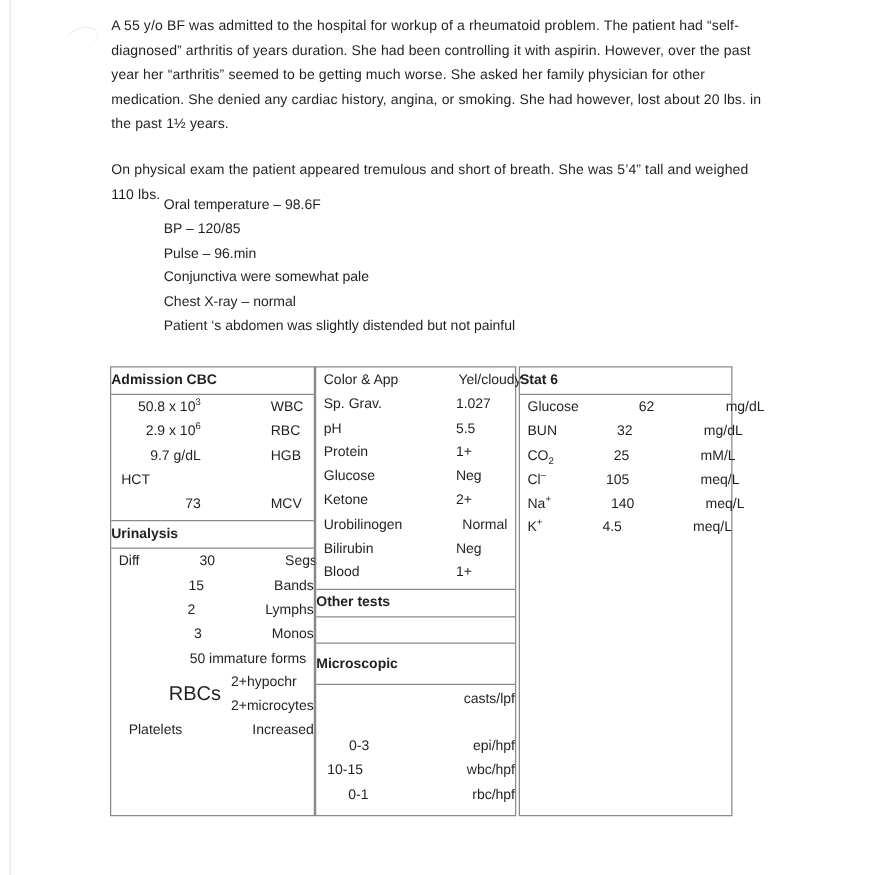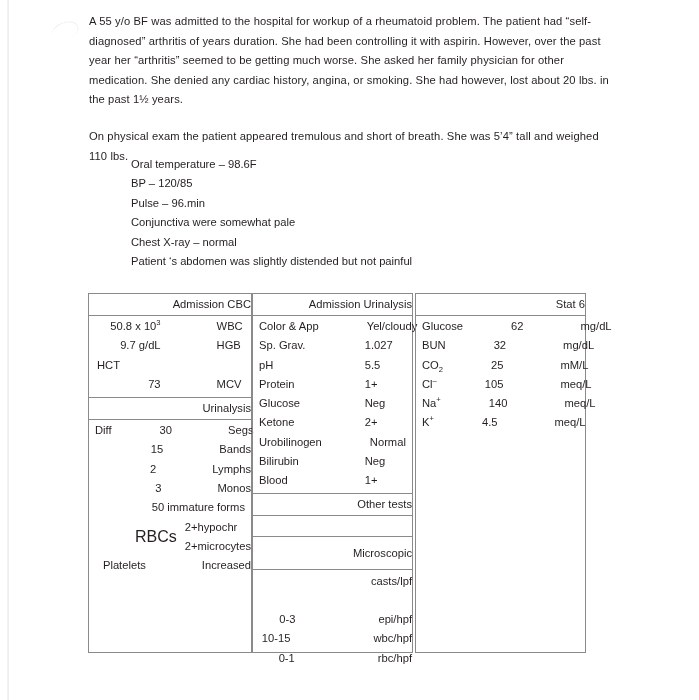--- a/index.html
+++ b/index.html
@@ -87,22 +87,22 @@
     top: 0;
     box-sizing: border-box;
     border: 1px solid #8a8a8a;
   }
   .col-cbc   { left: 0px;   width: 164px; height: 360px; }
   .col-ua    { left: 164px; width: 161px; height: 360px; border-left: 1px solid #8a8a8a; }
   .col-stat  { left: 327px; width: 171px; height: 360px; }
 
   .sec-head {
     box-sizing: border-box;
-    text-align: right;
-    font-weight: normal;
+    text-align: left;
+    font-weight: bold;
     font-size: 11.2px;
     line-height: 18px;
     padding: 1px 0 2px 0;
     border-bottom: 1px solid #8a8a8a;
   }
   .sec-head.nb { border-bottom: none; }
   .sec-head.topline { border-top: 1px solid #8a8a8a; }
 
   .rows { padding: 1px 0 0 0; }
 
@@ -178,20 +178,24 @@
   <div class="labtable">
 
     <div class="col col-cbc">
       <div class="sec-head">Admission CBC</div>
       <div class="rows">
         <div class="row">
           <span class="cbc-val"><span>50.8 x 10</span><sup>3</sup></span>
           <span class="cbc-lab">WBC</span>
         </div>
         <div class="row">
+          <span class="cbc-val"><span>2.9 x 10</span><sup>6</sup></span>
+          <span class="cbc-lab">RBC</span>
+        </div>
+        <div class="row">
           <span class="cbc-val">9.7 g/dL</span>
           <span class="cbc-lab">HGB</span>
         </div>
         <div class="row">
           <span class="cbc-lab">HCT</span>
         </div>
         <div class="row">
           <span class="cbc-val">73</span>
           <span class="cbc-lab">MCV</span>
         </div>
@@ -231,21 +235,20 @@
           </span>
         </div>
         <div class="row">
           <span class="plt-key">Platelets</span>
           <span class="plt-val">Increased</span>
         </div>
       </div>
     </div>
 
     <div class="col col-ua">
-      <div class="sec-head">Admission Urinalysis</div>
       <div class="rows">
         <div class="row">
           <span class="ua-lab">Color &amp; App</span>
           <span class="ua-val">Yel/cloudy</span>
         </div>
         <div class="row">
           <span class="ua-lab">Sp. Grav.</span>
           <span class="ua-val">1.027</span>
         </div>
         <div class="row">

